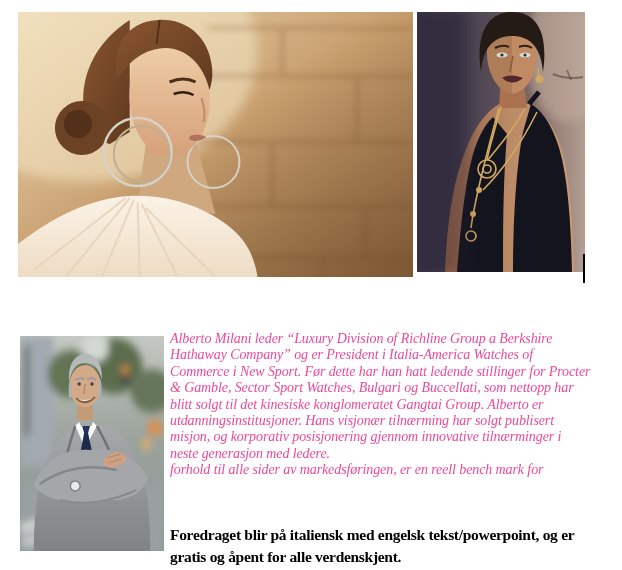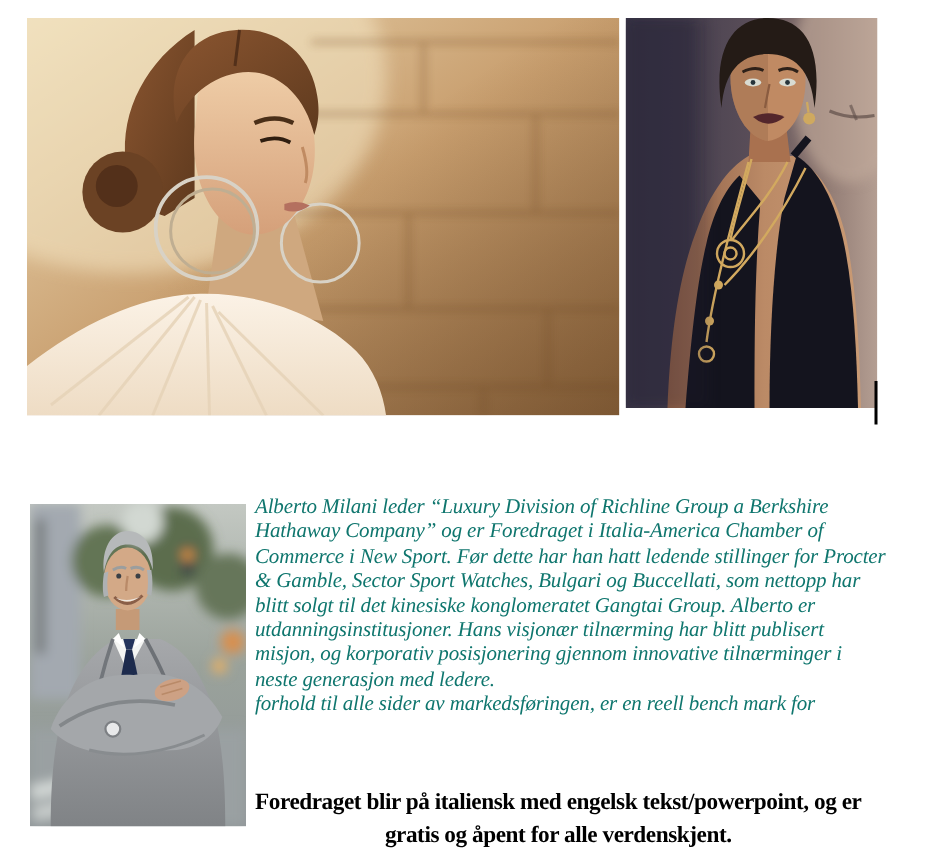--- a/index.html
+++ b/index.html
@@ -9,26 +9,26 @@
   }
   .photo{position:absolute;overflow:hidden;}
   .photo svg{display:block;width:100%;height:100%;}
   .photo-left{left:18px;top:12px;width:395px;height:265px;}
   .photo-right{left:417px;top:12px;width:168px;height:260px;}
   .photo-speaker{left:20px;top:336px;width:144px;height:215px;}
   .cursor-bar{position:absolute;left:583px;top:254px;width:2px;height:29px;background:#000;}
   .bio{
     position:absolute;left:170px;top:331px;
     font-style:italic;font-size:14px;line-height:16.4px;
-    letter-spacing:-0.1px;color:#0f766e;white-space:nowrap;
+    letter-spacing:-0.1px;color:#ec4899;white-space:nowrap;
   }
   .announce{
     position:absolute;left:170px;top:524px;
     font-weight:bold;font-size:15.5px;line-height:21.5px;
-    letter-spacing:-0.3px;color:#000;white-space:nowrap;text-align:center;
+    letter-spacing:-0.3px;color:#000;white-space:nowrap;
   }
 </style>
 </head>
 <body>
 
 <div class="page">
 
   <div class="photo photo-left" title="fashion model in profile with hoop earrings against stone wall">
     <svg viewBox="0 0 396 265" preserveAspectRatio="none">
       <defs>
@@ -222,25 +222,25 @@
         <path d="M66 48 q -1 6 -1 10" stroke="#b98a68" stroke-width="1.5" fill="none"></path>
         <path d="M57 62 Q 66 71 76 61" stroke="#8a5f48" stroke-width="2" fill="none"></path>
         <path d="M58 62.5 Q 66 68 75 61.5 Q 66 66 58 62.5 Z" fill="#efe9e2"></path>
       </g>
     </svg>
   </div>
 
   <div class="bio">
 
   <div class="bio-line">Alberto Milani leder “Luxury Division of Richline Group a Berkshire</div>
-      <div class="bio-line">Hathaway Company” og er Foredraget i Italia-America Chamber of</div>
+      <div class="bio-line">Hathaway Company” og er President i Italia-America Watches of</div>
       <div class="bio-line">Commerce i New Sport. Før dette har han hatt ledende stillinger for Procter</div>
       <div class="bio-line">&amp; Gamble, Sector Sport Watches, Bulgari og Buccellati, som nettopp har</div>
       <div class="bio-line">blitt solgt til det kinesiske konglomeratet Gangtai Group. Alberto er</div>
-      <div class="bio-line">utdanningsinstitusjoner. Hans visjonær tilnærming har blitt publisert</div>
+      <div class="bio-line">utdanningsinstitusjoner. Hans visjonær tilnærming har solgt publisert</div>
       <div class="bio-line">misjon, og korporativ posisjonering gjennom innovative tilnærminger i</div>
       <div class="bio-line">neste generasjon med ledere.</div>
       <div class="bio-line">forhold til alle sider av markedsføringen, er en reell bench mark for</div>
     </div>
 
   <div class="announce">
 
   <div class="announce-line">Foredraget blir på italiensk med engelsk tekst/powerpoint, og er</div>
       <div class="announce-line">gratis og åpent for alle verdenskjent.</div>
     </div>

